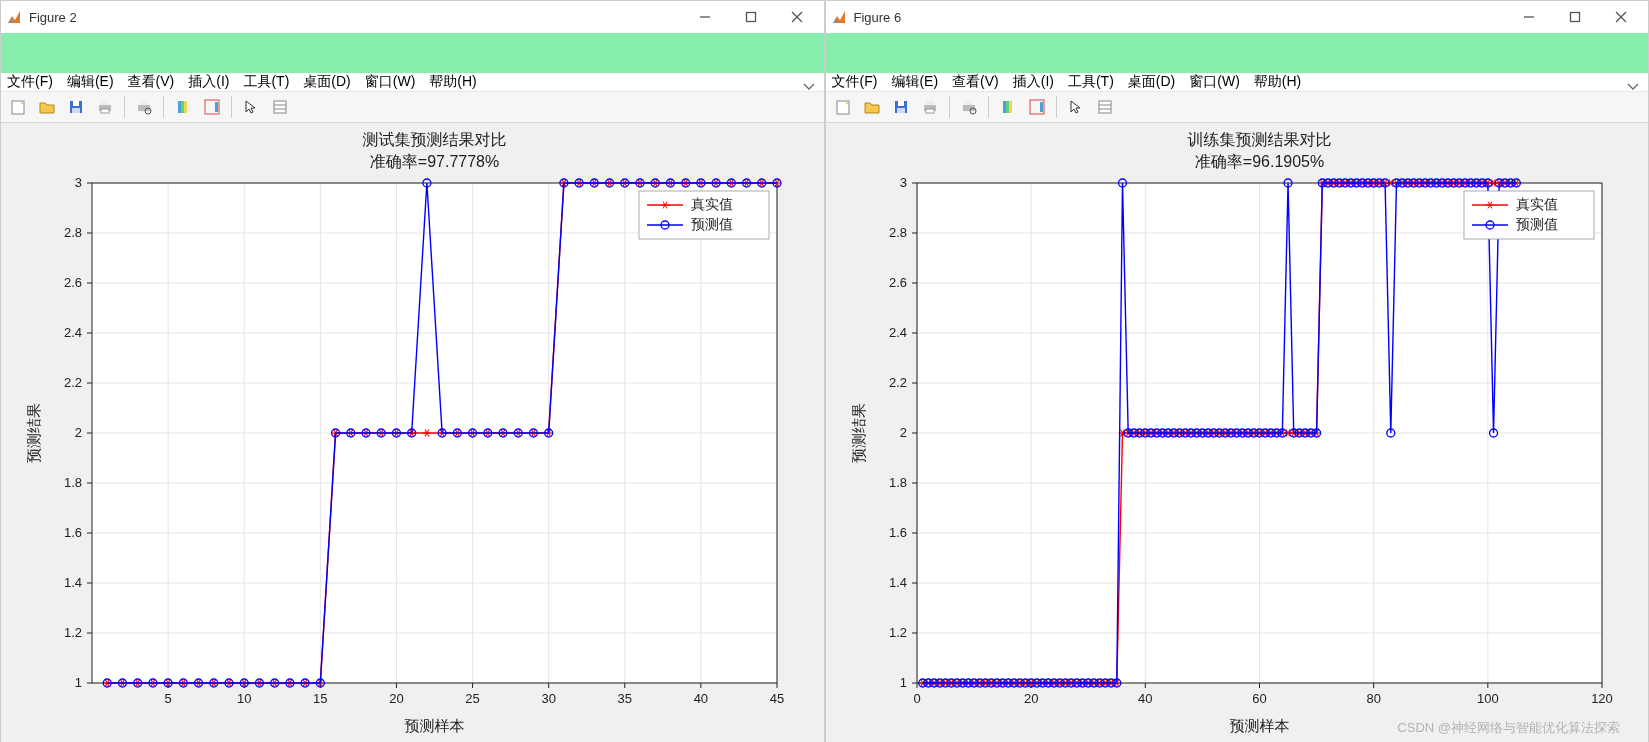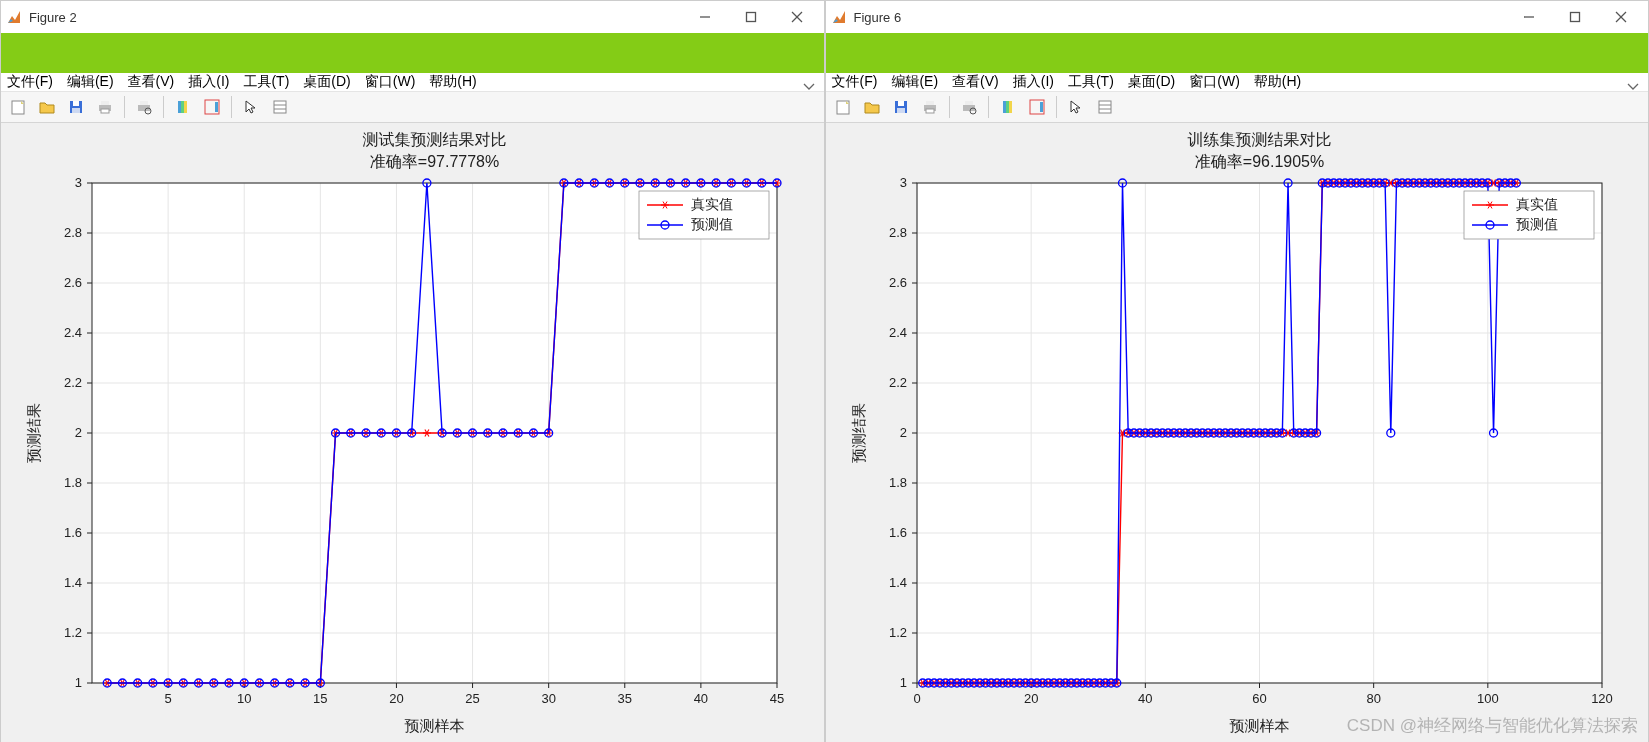--- a/index.html
+++ b/index.html
@@ -1,33 +1,33 @@
 <!DOCTYPE html>
 <html><head>
 <meta charset="utf-8">
 <style>
   * { box-sizing: border-box; margin: 0; padding: 0; }
   body { font-family: "Microsoft YaHei", Arial, sans-serif; font-size: 13px; background: #f0f0f0; display: flex; width: 1649px; height: 742px; overflow: hidden; }
-  .figwin { flex: 1; display: flex; flex-direction: column; border: 1px solid #ccc; background: #84cc16; }
+  .figwin { flex: 1; display: flex; flex-direction: column; border: 1px solid #ccc; background: #86efac; }
   .titlebar { display: flex; align-items: center; height: 32px; padding: 0 4px; background: #fff; }
   .titlebar .icon { width: 18px; height: 18px; margin-right: 6px; }
   .titlebar .title { flex: 0 0 auto; color: #333; font-size: 13px; }
   .titlebar .spacer { flex: 1; }
   .winbtn { width: 46px; height: 32px; display: flex; align-items: center; justify-content: center; color: #555; cursor: pointer; }
   .menubar { display: flex; align-items: center; height: 28px; background: #fff; padding: 0 6px; gap: 14px; position: relative; margin-top: 40px; }
   .menuitem { color: #000; font-size: 14px; cursor: pointer; white-space: nowrap; }
   .dropbtn { position: absolute; right: 6px; top: 6px; width: 16px; height: 16px; }
   .toolbar { display: flex; align-items: center; height: 32px; padding: 2px 4px; gap: 3px; background: #f6f6f6; border-top: 1px solid #e5e5e5; border-bottom: 1px solid #d5d5d5; }
   .toolbtn { width: 26px; height: 26px; display: flex; align-items: center; justify-content: center; border: 1px solid transparent; border-radius: 2px; cursor: pointer; }
   .toolsep { width: 1px; height: 22px; background: #ccc; margin: 0 3px; }
   .plotarea { flex: 1; background: #f0f0f0; display: flex; align-items: center; justify-content: center; position: relative; }
   svg.chart { background: #f0f0f0; }
   .grid line { stroke: #e5e5e5; stroke-width: 1; }
   .legendbox { fill: #fff; stroke: #888; stroke-width: 0.7; }
-  .watermark { position: absolute; right: 10px; bottom: 6px; color: rgba(130,130,130,0.55); font-size: 17px; pointer-events: none; }
+  .watermark { position: absolute; right: 28px; bottom: 6px; color: rgba(130,130,130,0.55); font-size: 13px; pointer-events: none; }
 </style>
 </head>
 <body>
 
 <div class="figwin">
   <div class="titlebar">
     <span class="icon">
       <svg width="18" height="18" viewBox="0 0 18 18">
           <polygon points="3,15 7,8 10,12 15,3 15,15" fill="#e07b2e"></polygon>
           <polygon points="3,15 6,11 8,13" fill="#4aa0d8"></polygon>

